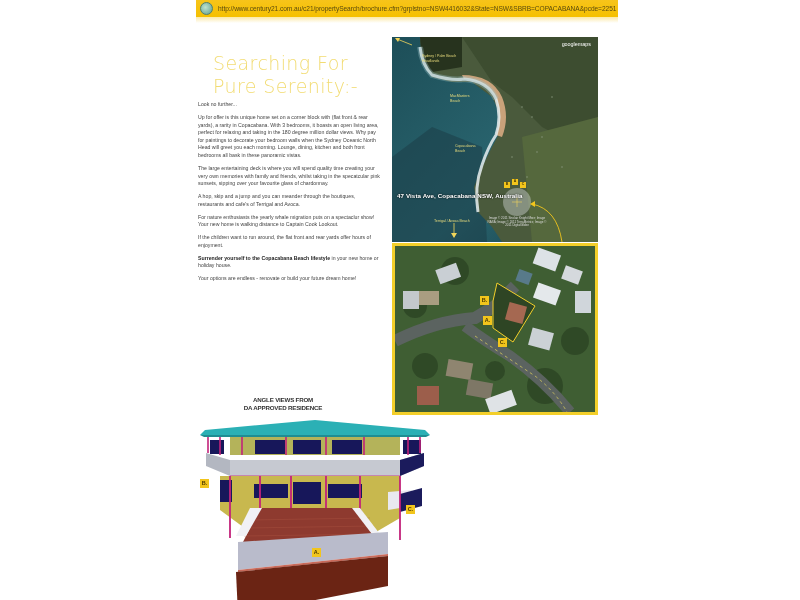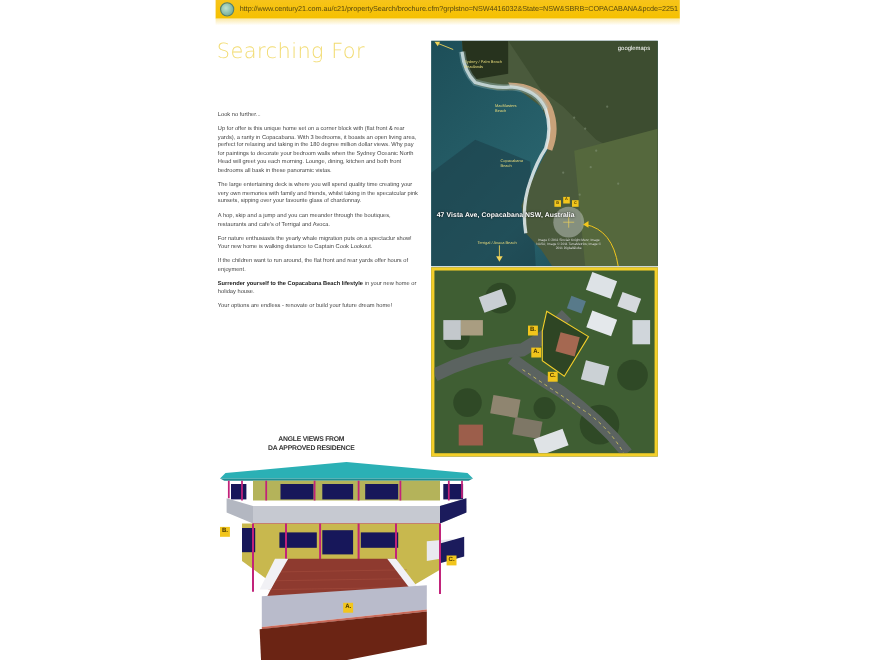--- a/index.html
+++ b/index.html
@@ -1,21 +1,21 @@
 <!DOCTYPE html>
 <html><head>
 <meta charset="utf-8">
 <style>
   html, body { margin:0; padding:0; background:#ffffff; }
   body { width:800px; height:600px; position:relative; overflow:hidden; font-family:"Liberation Sans", sans-serif; }
   .urlbar { position:absolute; left:196px; top:0; width:422px; height:17px; background:linear-gradient(#f7c41a,#f5c000); display:flex; align-items:center; }
   .urlbar-fade { position:absolute; left:196px; top:17px; width:422px; height:6px; background:linear-gradient(#fbe9a8,#ffffff); }
   .globe { width:11px; height:11px; border-radius:50%; background:radial-gradient(circle at 40% 40%,#bfe3d0,#5d9c8a); border:1px solid #4f7f72; margin-left:4px; margin-right:5px; flex:none; }
   .url { font-size:6.6px; color:#5a4a10; white-space:nowrap; letter-spacing:-0.05px; }
-  .title { position:absolute; left:197px; top:36px; color:#f2dc73; font-size:19px; line-height:23px; font-weight:normal; letter-spacing:0.4px; margin:0; font-family:"DejaVu Sans", sans-serif; font-weight:200; }
+  .title { position:absolute; left:197px; top:36px; color:#f2dc73; font-size:19px; line-height:23px; font-weight:normal; letter-spacing:0.4px; margin:16px; font-family:"DejaVu Sans", sans-serif; font-weight:200; }
   .body-text { position:absolute; left:198px; top:101px; width:184px; font-size:5.2px; line-height:7.6px; color:#444; }
   .body-text p { margin:0 0 5.4px 0; }
   .body-text b { color:#222; }
   .map { position:absolute; left:392px; top:37px; width:206px; height:205px; overflow:hidden; background:#2c5a61; }
   .map svg { position:absolute; left:0; top:0; }
   .aerial { position:absolute; left:392px; top:243px; width:206px; height:172px; box-sizing:border-box; border:3px solid #f3cf2a; overflow:hidden; background:#3d5a34; }
   .aerial svg { position:absolute; left:0; top:0; }
   .angle-title { position:absolute; left:228px; top:396px; width:110px; text-align:center; font-size:6.2px; line-height:8px; color:#333; font-weight:bold; letter-spacing:-0.2px; }
   .house { position:absolute; left:190px; top:410px; width:260px; height:190px; }
   .tag { position:absolute; width:9px; height:9px; background:#f2c51c; color:#4a3800; font-size:5.5px; font-weight:bold; display:flex; align-items:center; justify-content:center; line-height:1; }
@@ -28,20 +28,21 @@
 <body>
 
 <div class="urlbar">
   <span class="globe"></span>
   <span class="url">http://www.century21.com.au/c21/propertySearch/brochure.cfm?grplstno=NSW4416032&amp;State=NSW&amp;SBRB=COPACABANA&amp;pcde=2251</span>
 </div>
 <div class="urlbar-fade"></div>
 
 <h1 class="title">
   <span>Searching For</span><br>
+  <span>Pure Serenity:-</span>
 </h1>
 
 <div class="body-text">
   <p>Look no further...</p>
   <p>Up for offer is this unique home set on a corner block with (flat front &amp; rear yards), a rarity in Copacabana. With 3 bedrooms, it boasts an open living area, perfect for relaxing and taking in the 180 degree million dollar views. Why pay for paintings to decorate your bedroom walls when the Sydney Oceanic North Head will greet you each morning. Lounge, dining, kitchen and both front bedrooms all bask in these panoramic vistas.</p>
   <p>The large entertaining deck is where you will spend quality time creating your very own memories with family and friends, whilst taking in the specatcular pink sunsets, sipping over your favourite glass of chardonnay.</p>
   <p>A hop, skip and a jump and you can meander through the boutiques, restaurants and cafe's of Terrigal and Avoca.</p>
   <p>For nature enthusiasts the yearly whale migration puts on a spectaclur show! Your new home is walking distance to Captain Cook Lookout.</p>
   <p>If the children want to run around, the flat front and rear yards offer hours of enjoyment.</p>
   <p><b>Surrender yourself to the Copacabana Beach lifestyle</b><span> in your new home or holiday house.</span></p>

